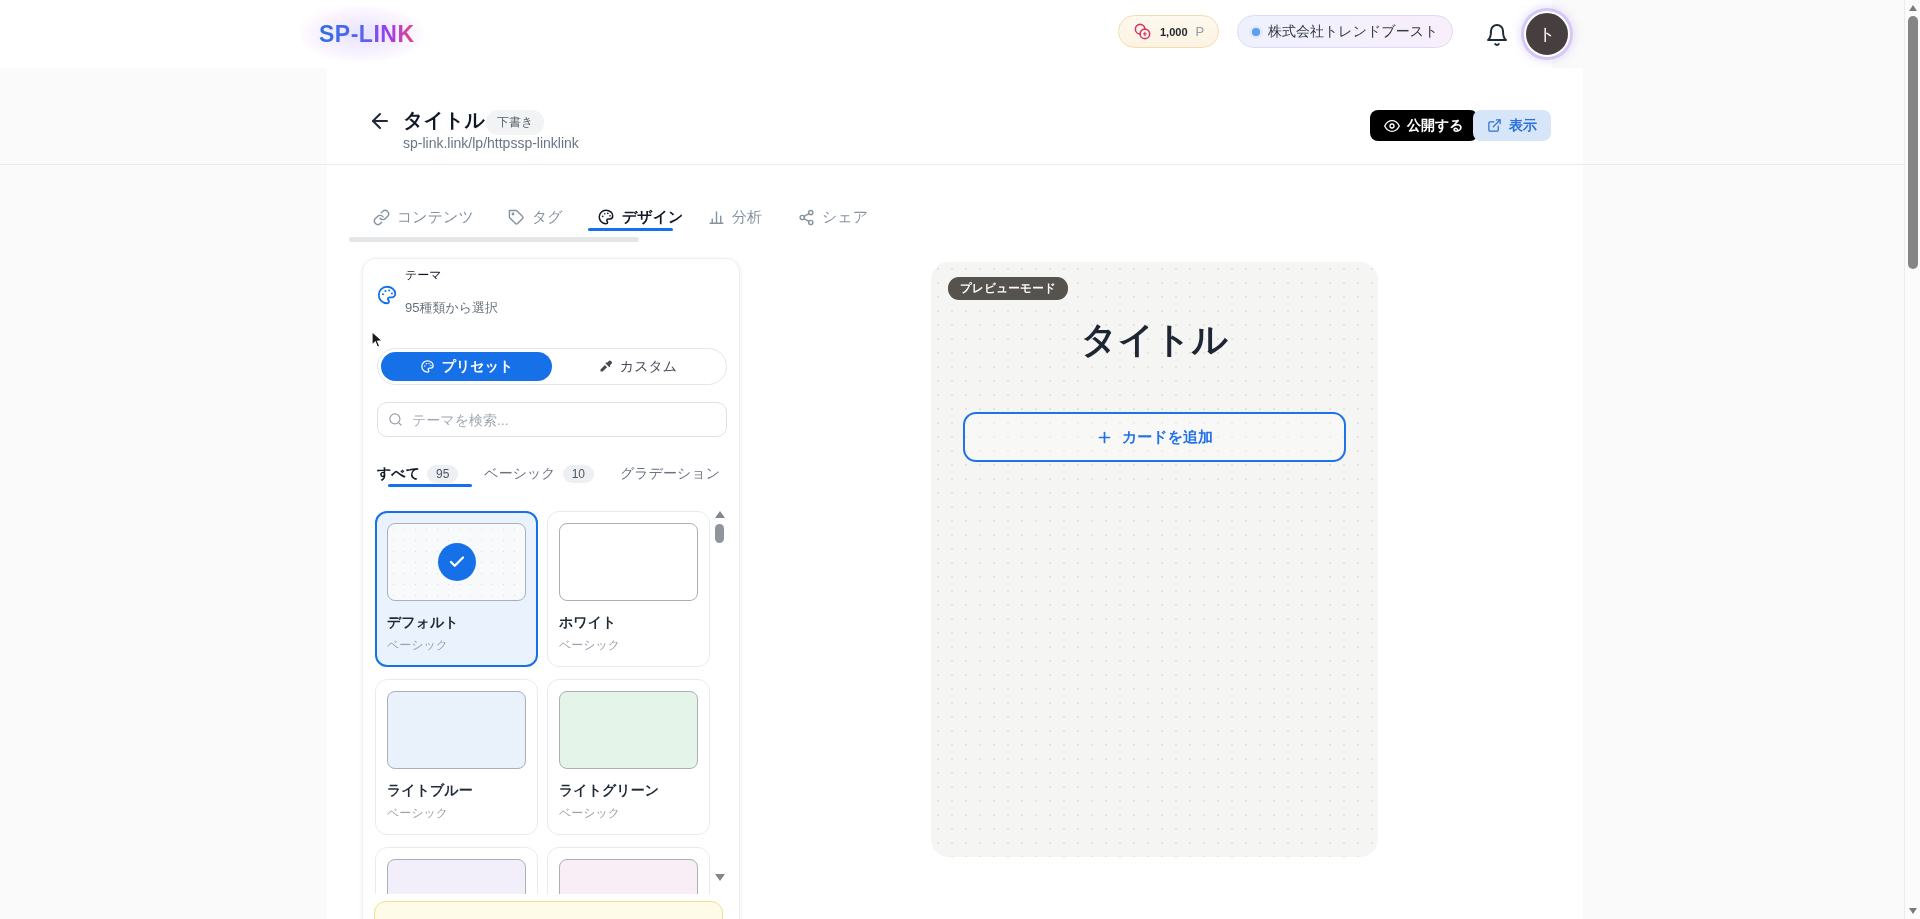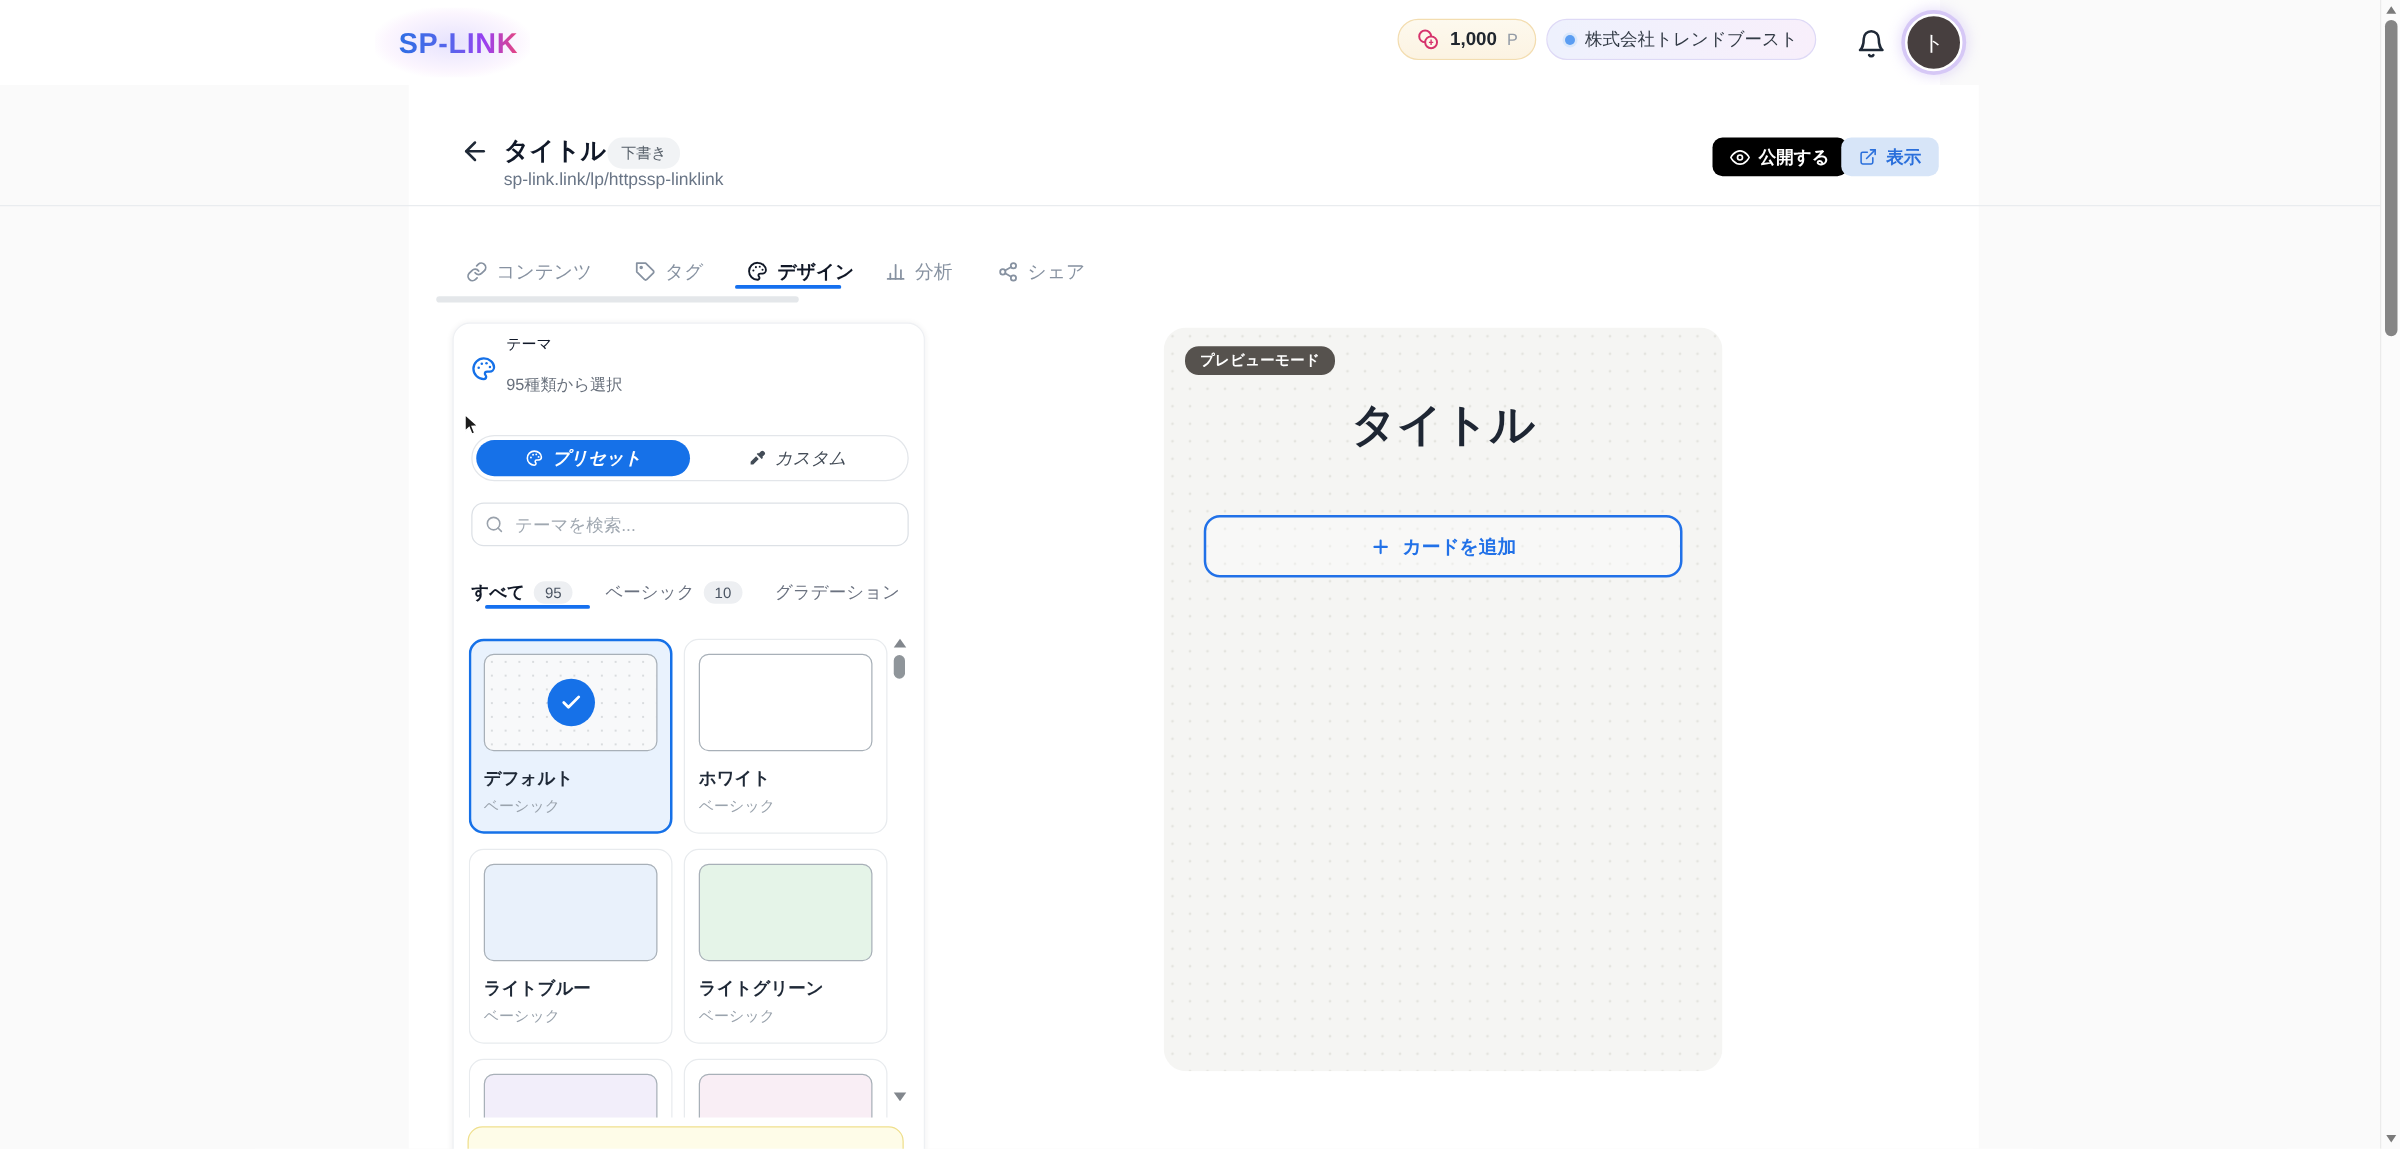--- a/index.html
+++ b/index.html
@@ -10,21 +10,21 @@
   
   .app-header { position:absolute; left:0; top:0; width:1552px; height:68px; background:#ffffff; }
   .logo-glow { position:absolute; left:300px; top:6px; width:124px; height:56px; border-radius:18px;
     background:radial-gradient(ellipse at center, rgba(173,160,250,0.30), rgba(228,180,248,0.12) 60%, transparent 75%); }
   .logo { position:absolute; left:319px; top:21px; font-size:23px; font-weight:800; letter-spacing:.5px;
     background:linear-gradient(90deg,#2f6fe4 0%,#5a63ec 45%,#9a3ff0 72%,#e8457c 100%);
     -webkit-background-clip:text; background-clip:text; color:transparent; cursor:pointer; }
   .pill { position:absolute; top:15px; height:33px; display:inline-flex; align-items:center; gap:8px;
     border-radius:17px; padding:0 14px; font-size:14px; cursor:pointer; }
   .points-pill { left:1118px; background:linear-gradient(180deg,#fdf9ee,#fcf3e2); border:1px solid #f3ddb0; }
-  .points-value { font-weight:700; font-size:15px; color:#20262e; }
+  .points-value { font-weight:700; font-size:11px; color:#20262e; }
   .points-unit { font-size:13px; color:#949ca6; }
   .company-pill { left:1237px; background:linear-gradient(90deg,#eef1fd,#f8effb); border:1px solid #ded9f6; color:#333b46; }
   .company-dot { width:8px; height:8px; border-radius:50%; background:#5b9df2; box-shadow:0 0 0 2px #d9e7fb; }
   .bell-btn { position:absolute; left:1485px; top:23px; width:24px; height:24px; color:#1f2937; cursor:pointer; }
   .avatar { position:absolute; left:1524px; top:11px; width:46px; height:46px; border-radius:50%;
     background:#473f3f; color:#fff; display:flex; align-items:center; justify-content:center;
     font-size:17px; border:2px solid #ffffff; box-shadow:0 0 0 3px #d6c8f6, 0 0 10px 4px rgba(197,179,245,.45); cursor:pointer; }
 
   
   .content-bg { position:absolute; left:327px; top:68px; width:1256px; height:851px; background:#ffffff; }
@@ -52,21 +52,21 @@
   
   .theme-panel { position:absolute; left:362px; top:258px; width:378px; height:730px; background:#ffffff;
     border:1px solid #eef0f3; border-radius:14px; box-shadow:0 1px 5px rgba(16,24,40,.07); }
   .tp-icon { position:absolute; left:13px; top:25px; width:22px; height:22px; color:#1671e8; }
   .tp-title { position:absolute; left:42px; top:8px; font-size:12px; font-weight:400; color:#101828; }
   .tp-subtitle { position:absolute; left:42px; top:40px; font-size:13px; color:#68707c; }
 
   .segmented { position:absolute; left:14px; top:89px; width:350px; height:37px; border:1px solid #e3e6ea;
     border-radius:19px; background:#fff; display:flex; padding:3px; }
   .segment { flex:1; display:flex; align-items:center; justify-content:center; gap:7px;
-    font-size:14px; border-radius:15px; cursor:pointer; color:#434c57;font-style:italic; }
+    font-size:14px; border-radius:15px; cursor:pointer; color:#434c57; }
   .segment.active { background:#1671e8; color:#ffffff; font-weight:600; }
 
   .search-box { position:absolute; left:14px; top:143px; width:350px; height:35px; }
   .search-box input { width:100%; height:100%; border:1px solid #dde1e6; border-radius:10px;
     padding:0 12px 0 34px; font-size:14px; color:#374151; outline:none; background:#fff;
     font-family:"Liberation Sans","DejaVu Sans",sans-serif; }
   .search-box input::placeholder { color:#a0a8b1; }
   .search-box svg { position:absolute; left:11px; top:10px; color:#9aa2ac; }
 
   .filters { position:absolute; left:14px; top:198px; width:352px; height:34px; overflow:hidden;

